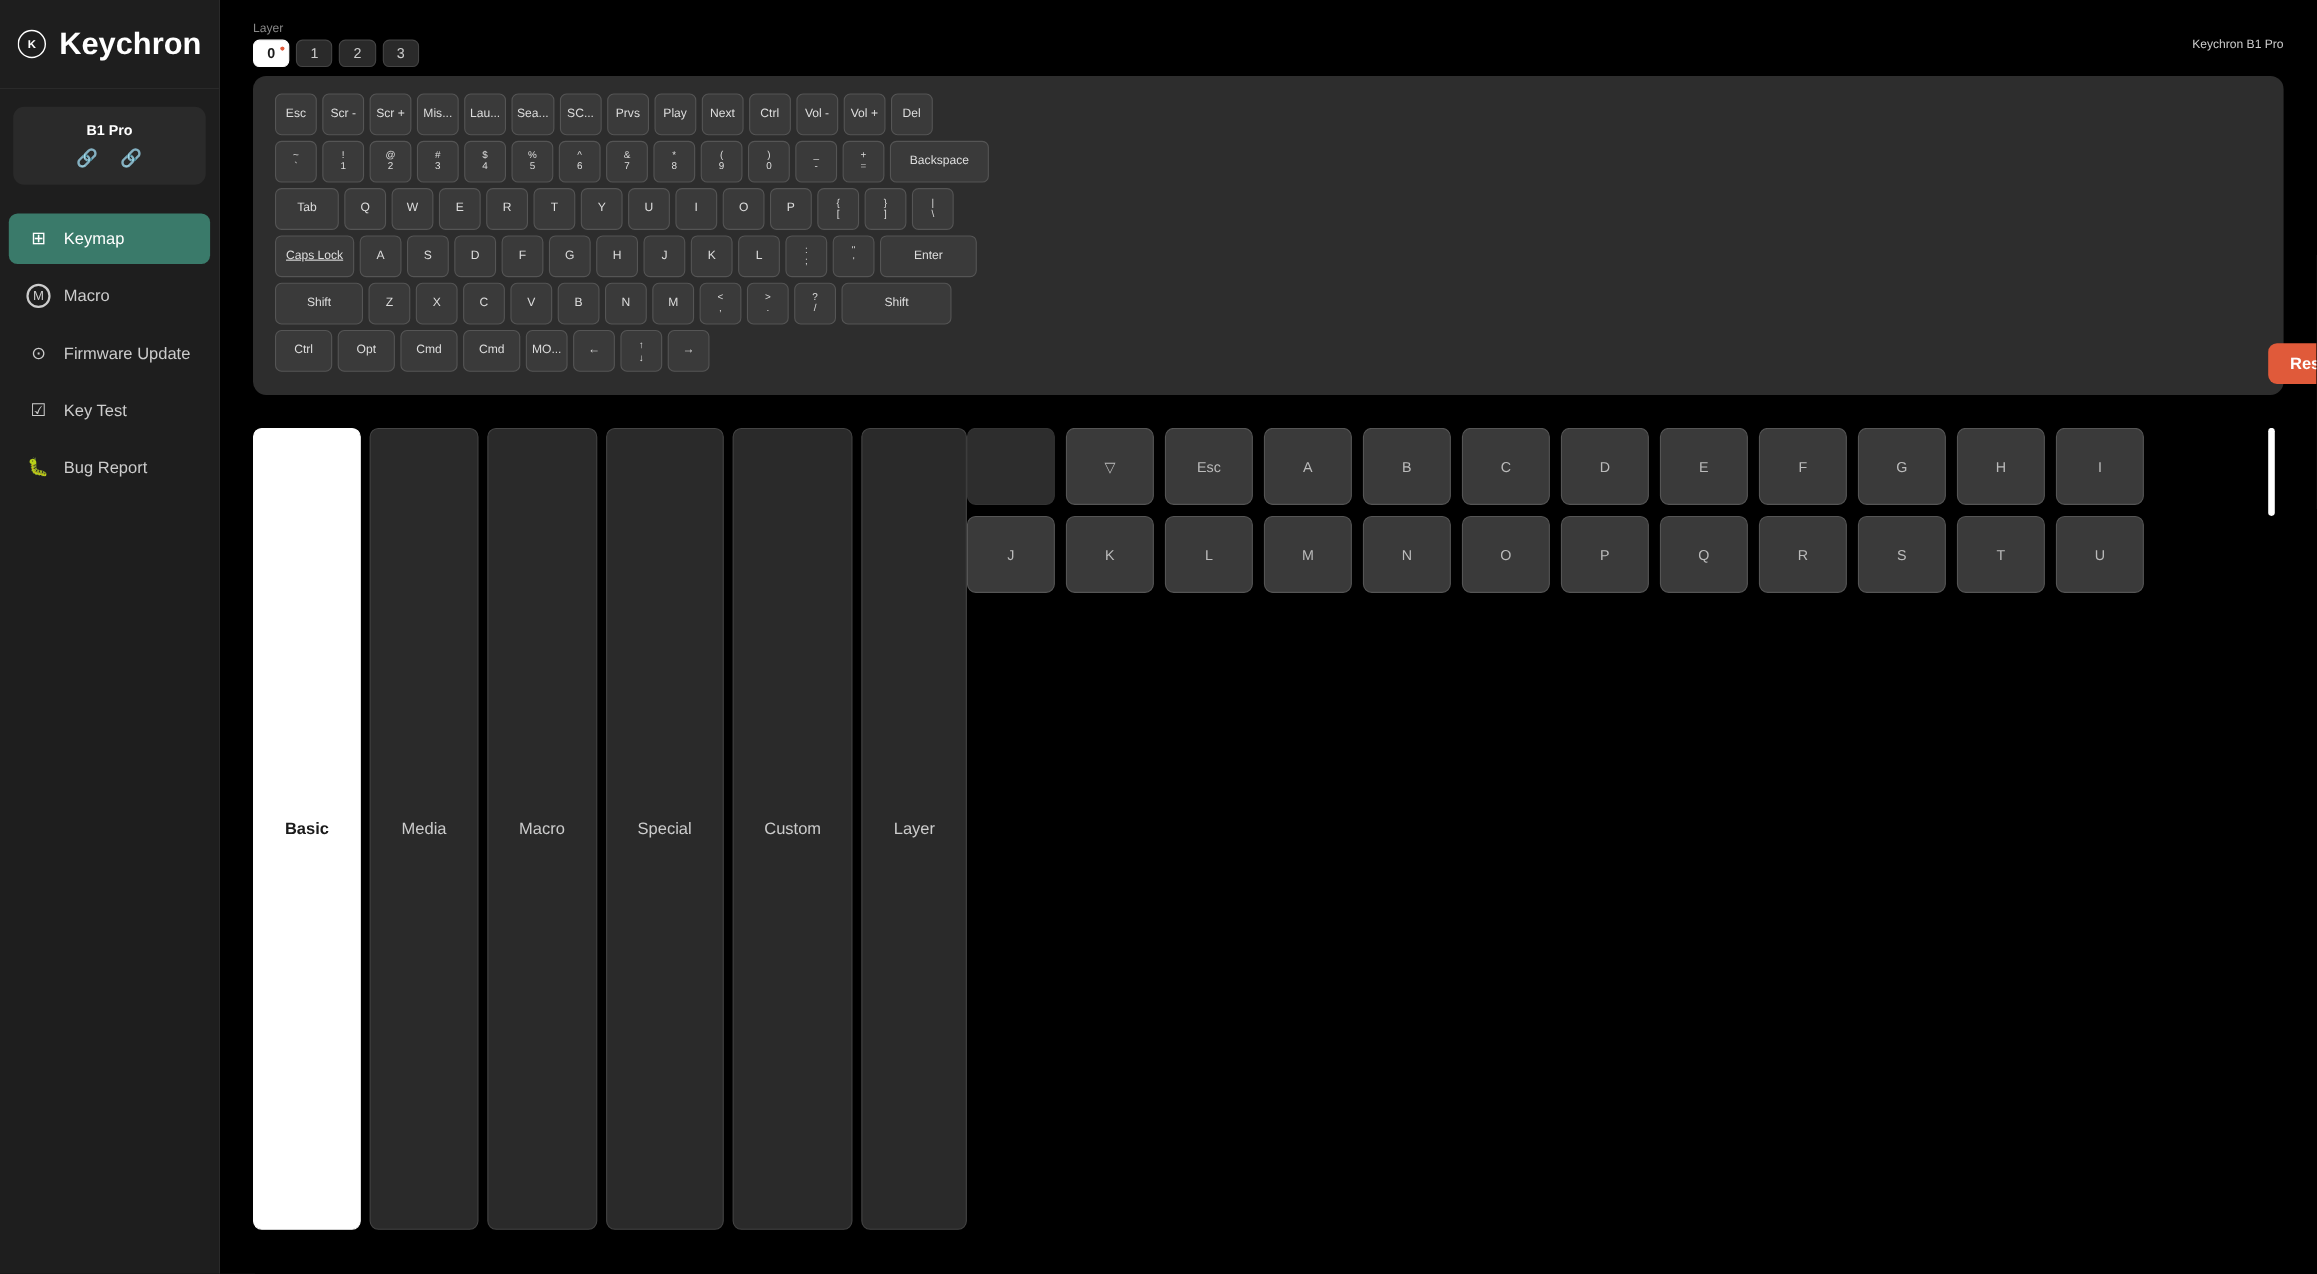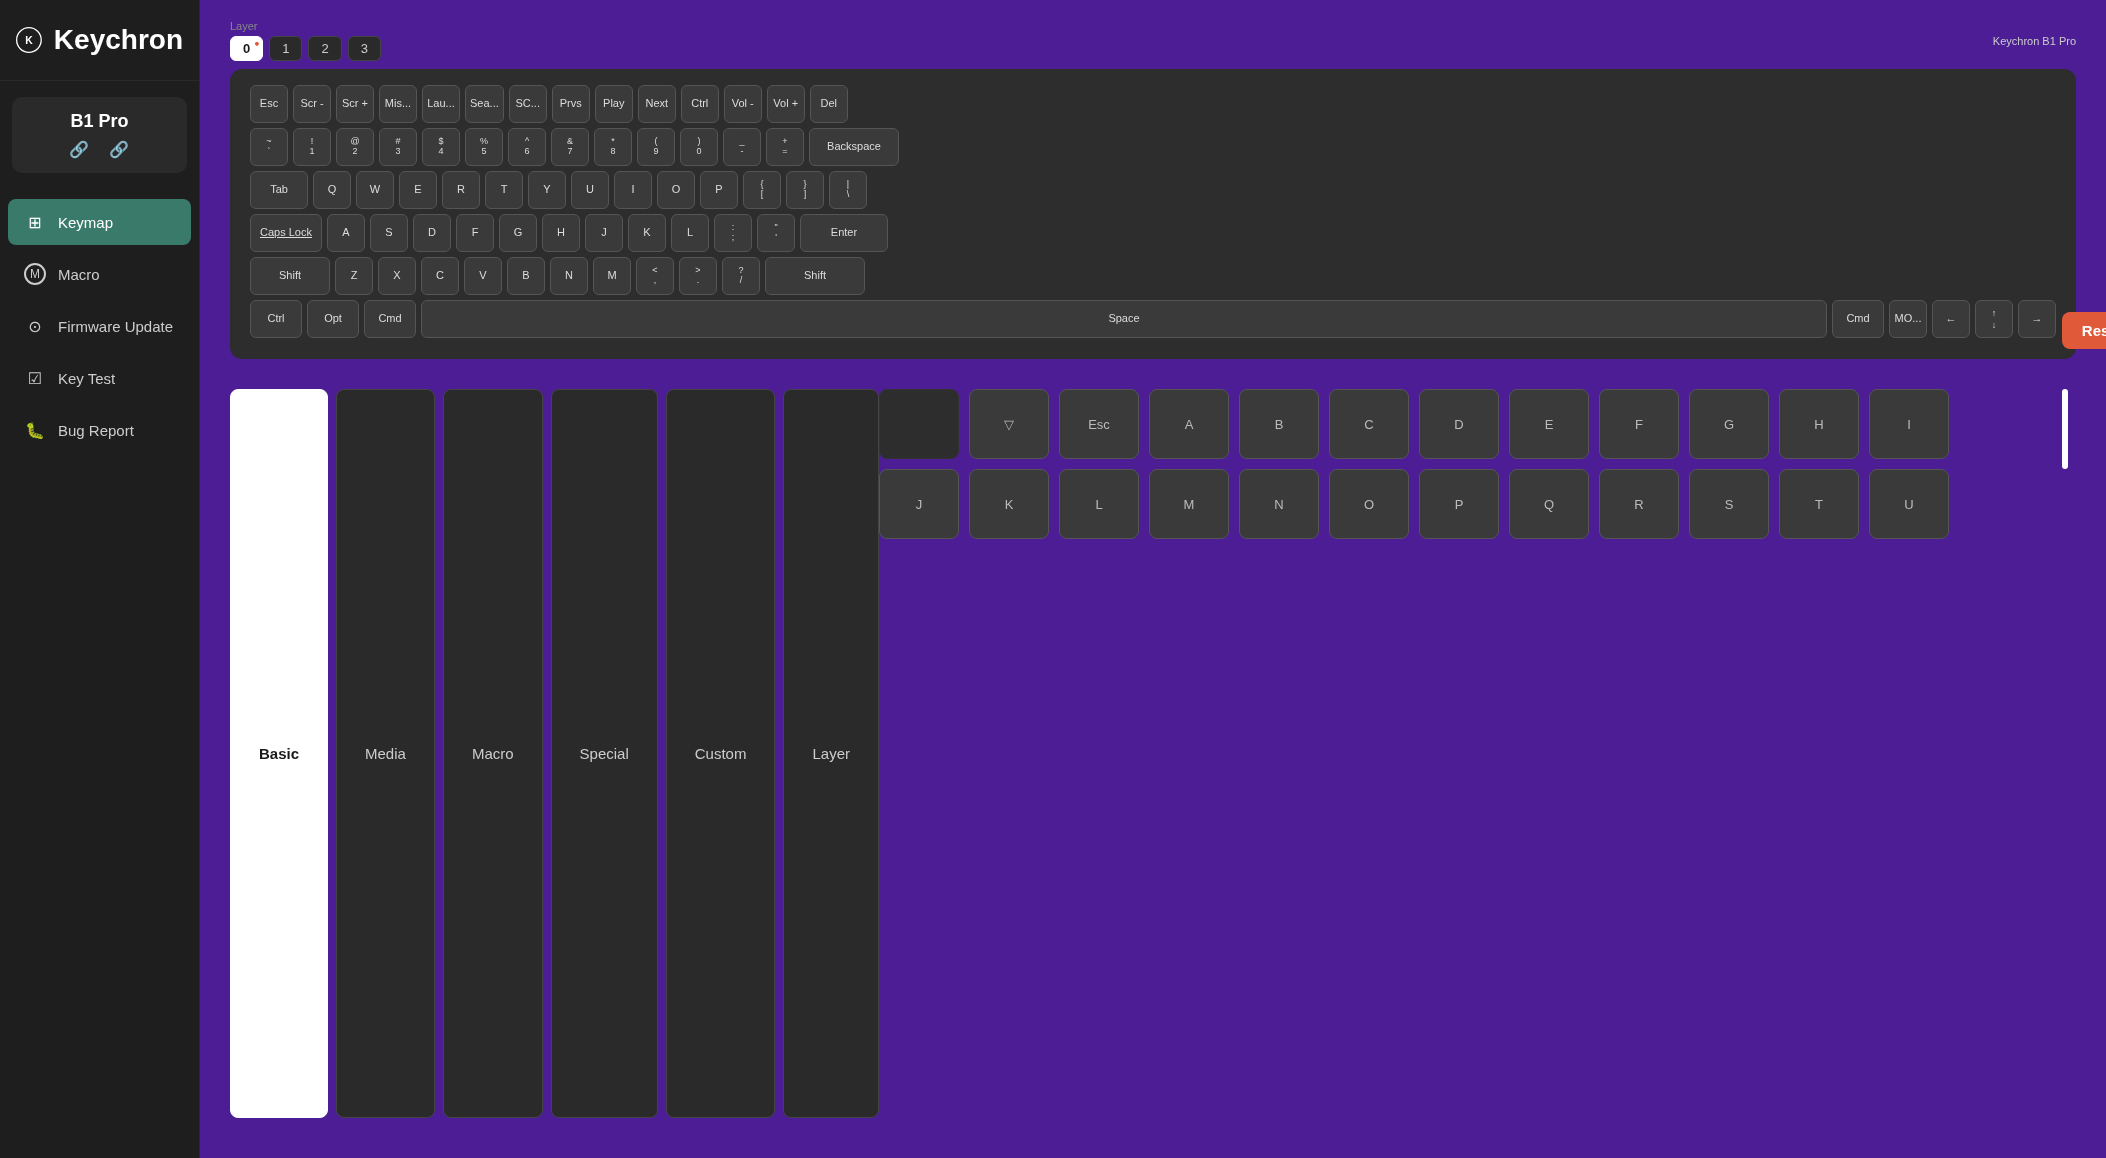--- a/index.html
+++ b/index.html
@@ -96,21 +96,21 @@
       justify-content: center;
       font-size: 16px;
     }
 
     
     #main {
       flex: 1;
       display: flex;
       flex-direction: column;
       overflow: hidden;
-      background: #4c1d95;
+      background: #000000;
     }
 
     
     #keyboard-section {
       padding: 20px 30px 10px 30px;
       position: relative;
     }
 
     .layer-btn {
       padding: 4px 12px;
@@ -292,21 +292,21 @@
 <div id="sidebar">
   <div id="logo-area">
     <svg id="logo-icon" viewBox="0 0 40 40">
       <circle cx="20" cy="20" r="19" fill="none" stroke="#fff" stroke-width="2"></circle>
       <text x="20" y="26" text-anchor="middle" fill="#fff" font-size="16" font-weight="bold" font-family="sans-serif">K</text>
     </svg>
     <span id="logo-text">Keychron</span>
   </div>
 
   <div id="device-card">
-    <span style="font-size:18px;font-weight:600;color:#fff;">B1 Pro</span>
+    <span style="font-size:13px;font-weight:600;color:#fff;">B1 Pro</span>
     <div id="device-links">
       <span class="device-link-icon">🔗</span>
       <span class="device-link-icon">🔗</span>
     </div>
   </div>
 
   <div id="nav-menu">
     <div class="nav-item active">
       <span class="nav-icon">⊞</span>
       <span>Keymap</span>
@@ -429,21 +429,20 @@
         <div class="key" style="font-size:9px;line-height:1.1;">&lt;<br>,</div>
         <div class="key" style="font-size:9px;line-height:1.1;">&gt;<br>.</div>
         <div class="key" style="font-size:9px;line-height:1.1;">?<br>/</div>
         <div class="key key-shift-r">Shift</div>
       </div>
 
       <div class="kb-row">
         <div class="key key-ctrl">Ctrl</div>
         <div class="key key-opt">Opt</div>
         <div class="key key-cmd">Cmd</div>
-        <div class="key key-space">Space</div>
         <div class="key key-cmd">Cmd</div>
         <div class="key">MO...</div>
         <div class="key">←</div>
         <div class="key" style="display:flex;flex-direction:column;font-size:9px;height:38px;justify-content:center;gap:1px;">
           <span>↑</span>
             <span>↓</span>
         </div>
         <div class="key">→</div>
       </div>
 

